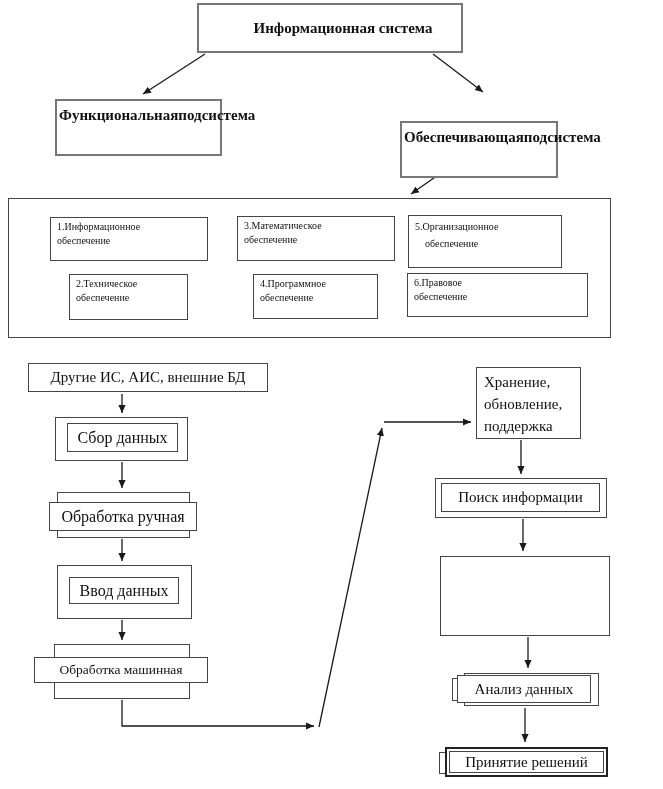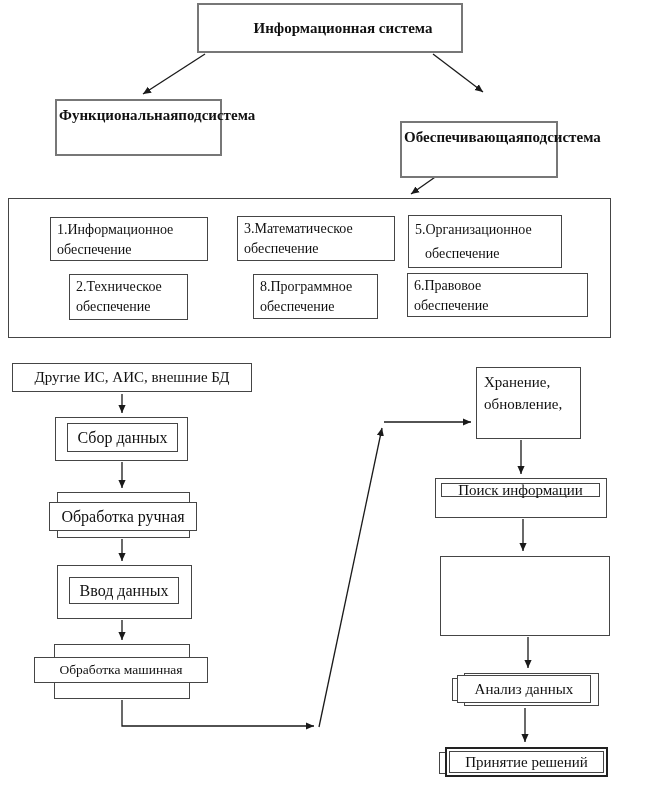--- a/index.html
+++ b/index.html
@@ -9,21 +9,21 @@
     position: relative;
     width: 663px; height: 789px;
     background: #ffffff;
     overflow: hidden;
   }
   .box { position: absolute; background: #ffffff; border: 1px solid #454545; }
   .thick { border: 2px solid #777777; }
   .bold { font-weight: bold; padding-left: 26px; }
   .center { display: flex; align-items: center; justify-content: center; text-align: center; }
   .twoline { display: flex; flex-direction: row; justify-content: space-between; text-align: center; padding: 6px 2px; }
-  .numbox { font-size: 14px; line-height: 1.42; padding: 2px 22px 0 6px; }
+  .numbox { font-size: 10px; line-height: 1.42; padding: 2px 22px 0 6px; }
   .fs15 { font-size: 15px; }
   .fs16 { font-size: 16px; }
   svg.wires { position: absolute; left: 0; top: 0; pointer-events: none; }
   svg.wires line, svg.wires polyline { stroke: #1a1a1a; stroke-width: 1.3; fill: none; }
   .layer { position: absolute; }
   .layer .box { position: absolute; }
 </style>
 </head>
 <body>
 
@@ -91,29 +91,29 @@
   </div>
   <div class="box numbox" style="left:408px; top:215px; width:154px; height:53px; line-height:1.7;">
     <div>5.Организационное</div>
     <div style="padding-left:10px;">обеспечение</div>
   </div>
   <div class="box numbox" style="left:69px; top:274px; width:119px; height:46px;">
     <div>2.Техническое</div>
     <div>обеспечение</div>
   </div>
   <div class="box numbox" style="left:253px; top:274px; width:125px; height:45px;">
-    <div>8.Программное</div>
+    <div>4.Программное</div>
     <div>обеспечение</div>
   </div>
   <div class="box numbox" style="left:407px; top:273px; width:181px; height:44px;">
     <div>6.Правовое</div>
     <div>обеспечение</div>
   </div>
 
-  <div class="box center fs15" style="left:12px; top:363px; width:240px; height:29px;">
+  <div class="box center fs15" style="left:28px; top:363px; width:240px; height:29px;">
     <span>Другие ИС, АИС, внешние БД</span>
   </div>
 
   <div class="layer" style="left:55px; top:417px; width:134px; height:45px;">
     <div class="box" style="left:0; top:0; width:133px; height:44px;"></div>
     <div class="box center fs16" style="left:12px; top:6px; width:111px; height:29px;">
       <span>Сбор данных</span>
     </div>
   </div>
 
@@ -134,25 +134,26 @@
   <div class="layer" style="left:34px; top:644px; width:175px; height:56px;padding-left:28px;">
     <div class="box" style="left:20px; top:0; width:136px; height:55px;"></div>
     <div class="box center" style="left:0; top:13px; width:174px; height:26px; font-size:13.5px;">
       <span>Обработка машинная</span>
     </div>
   </div>
 
   <div class="box fs15" style="left:476px; top:367px; width:105px; height:72px; padding:4px 0 0 7px; line-height:1.45;">
     <div>Хранение,</div>
     <div>обновление,</div>
+    <div>поддержка</div>
   </div>
 
   <div class="layer" style="left:435px; top:478px; width:172px; height:40px;">
     <div class="box" style="left:0; top:0; width:172px; height:40px;"></div>
-    <div class="box center fs15" style="left:6px; top:5px; width:159px; height:14px;">
+    <div class="box center fs15" style="left:6px; top:5px; width:159px; height:29px;">
       <span>Поиск информации</span>
     </div>
   </div>
 
   <div class="layer" style="left:440px; top:556px; width:170px; height:81px;">
     <div class="box" style="left:0; top:0; width:170px; height:80px;"></div>
   </div>
 
   <div class="layer" style="left:452px; top:672px; width:148px; height:36px;">
     <div class="box" style="left:12px; top:1px; width:135px; height:33px;"></div>

